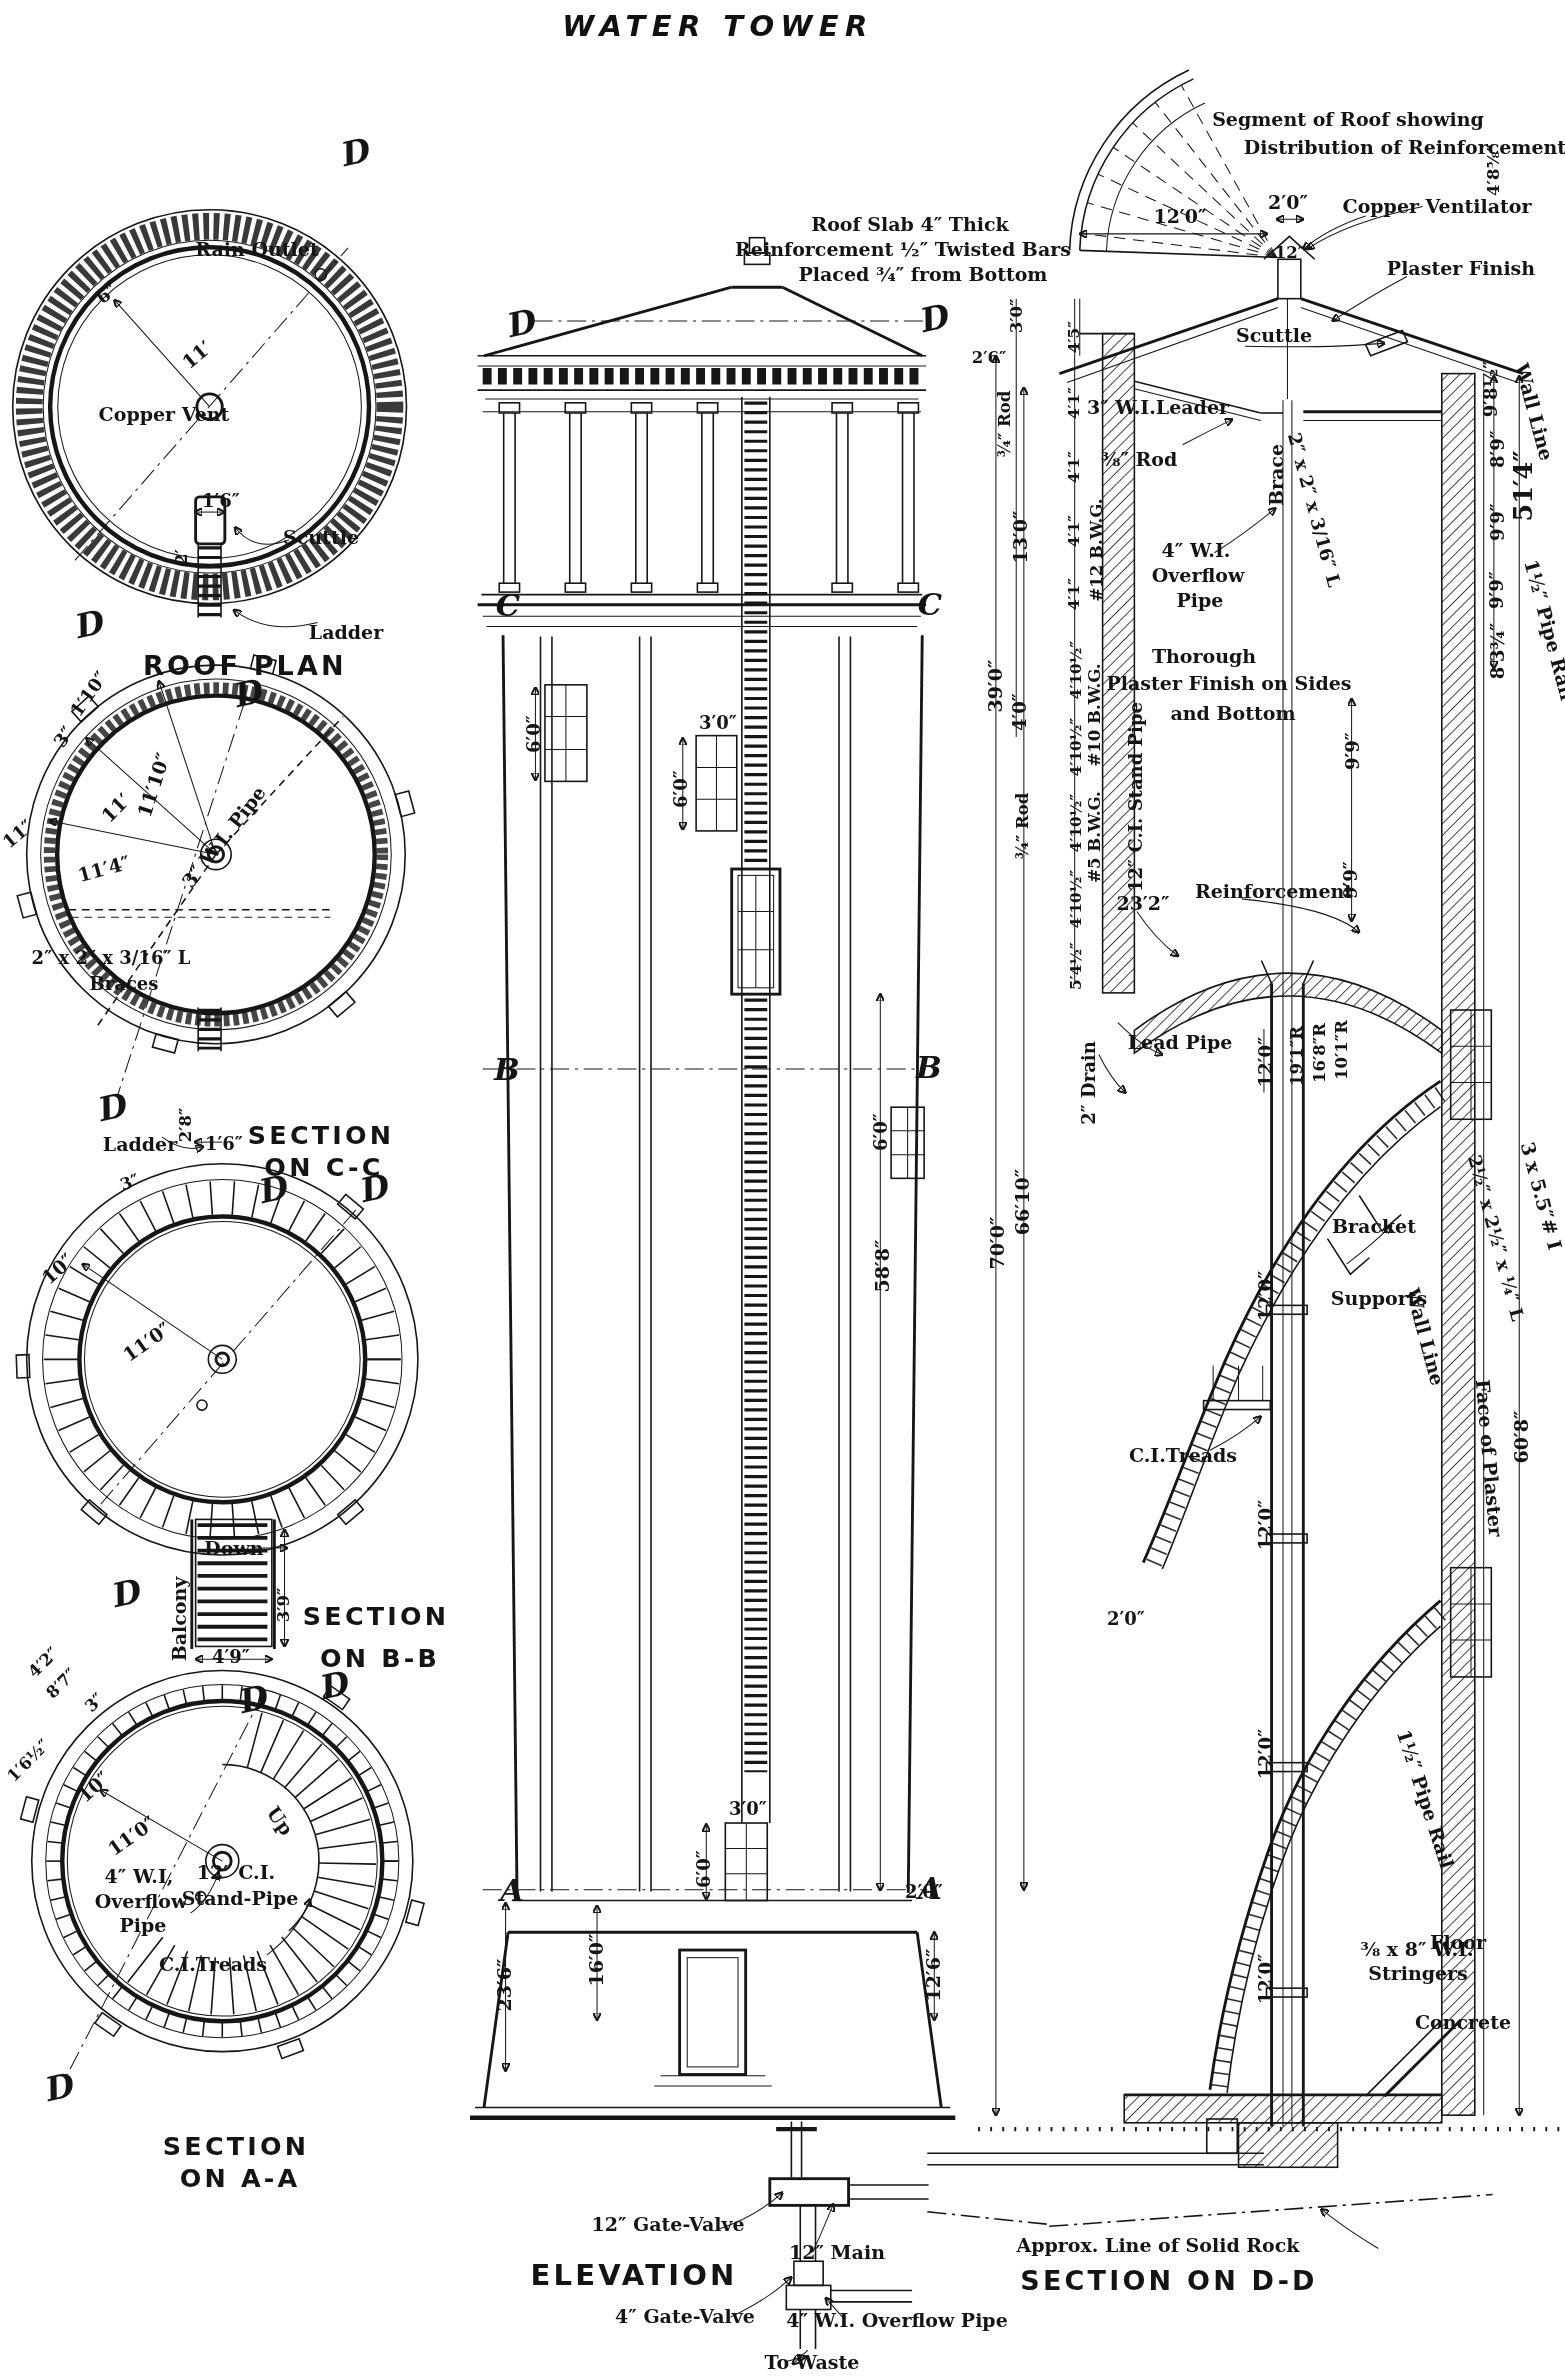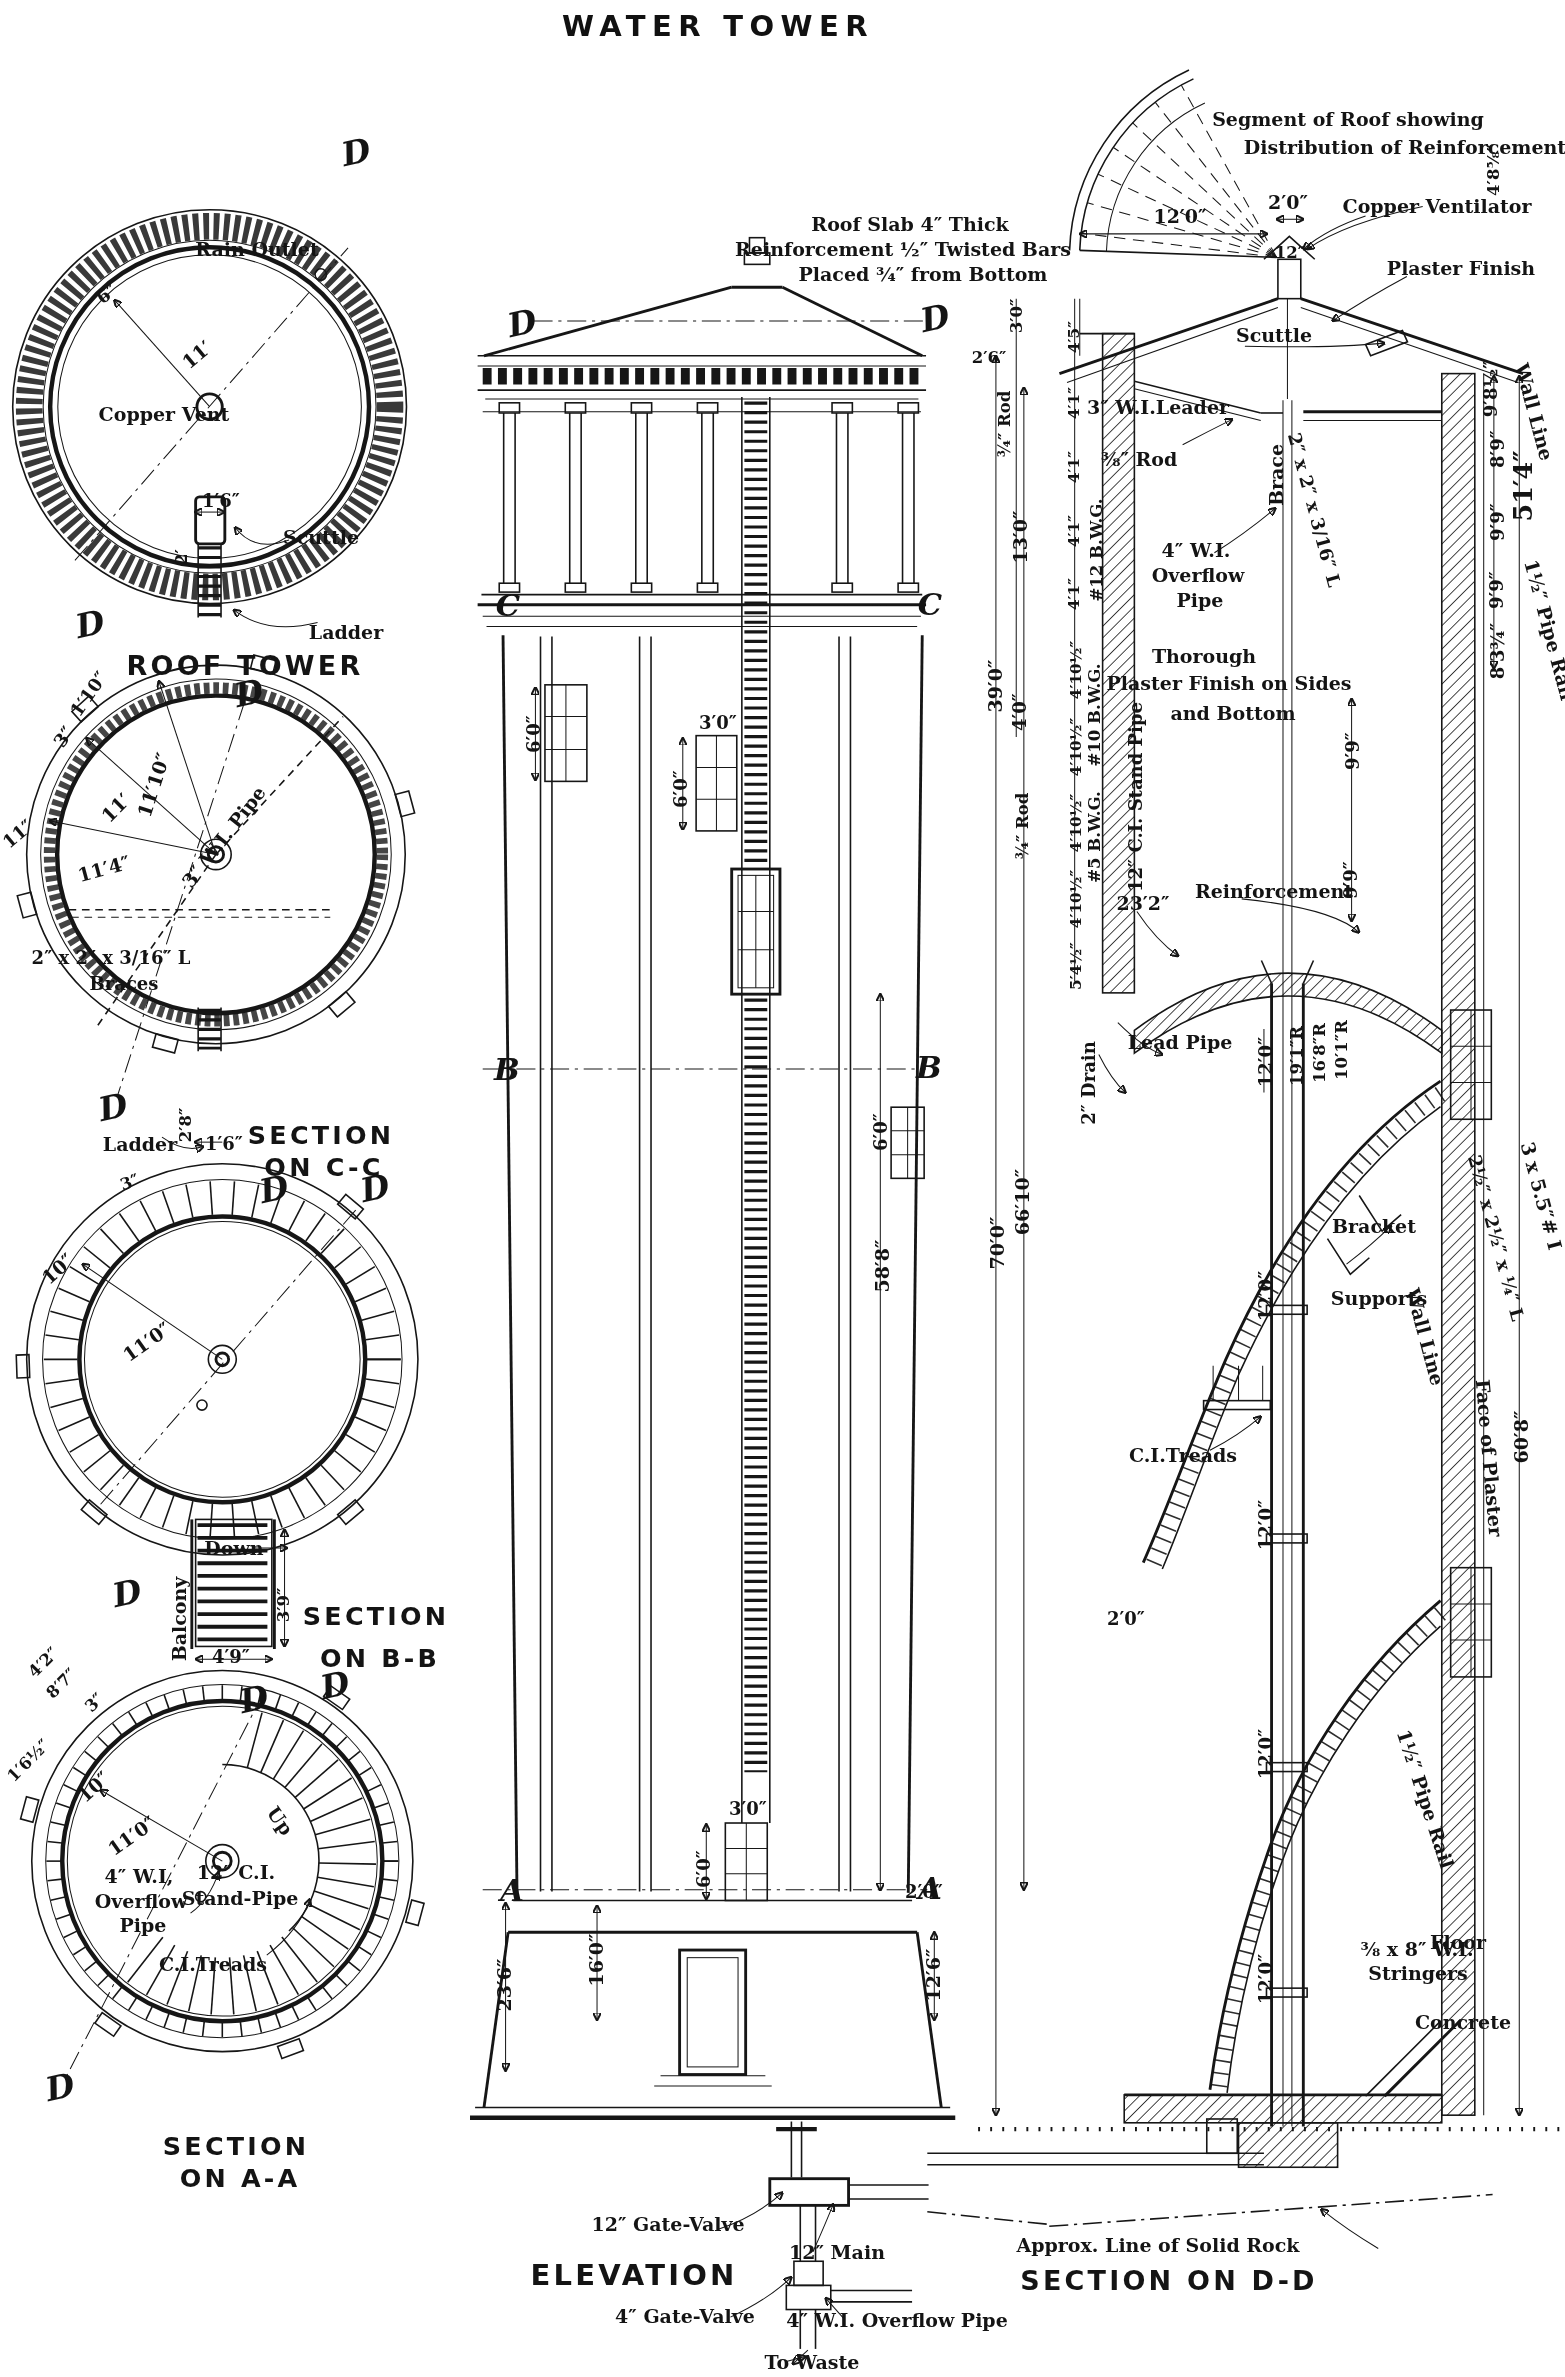--- a/index.html
+++ b/index.html
@@ -11,21 +11,21 @@
   .dd{stroke-dasharray:30 9 5 9}.ds{stroke-dasharray:12 9}.df{stroke-dasharray:18 12}
   .hf{fill:url(#h1);stroke-width:2.5px}
   .tick2{stroke-width:36px!important;stroke-dasharray:5 10}
   .stairband{stroke-width:26px!important;stroke-dasharray:2.5 17;opacity:.9}
   .balc{stroke-width:110px!important;stroke-dasharray:6 14}
   .lb{position:absolute;white-space:nowrap;font-weight:bold;line-height:1;}
   .ann{font-family:"DejaVu Serif","Liberation Serif",serif;}
   .cap{font-family:"DejaVu Sans","Liberation Sans",sans-serif;letter-spacing:3.2px;}
   .mark{font-family:"DejaVu Serif","Liberation Serif",serif;font-style:italic;}
   #titleblock{position:absolute;left:718px;top:9px;transform:translateX(-50%);text-align:left;
-    font-family:"DejaVu Sans","Liberation Sans",sans-serif;font-weight:bold;color:#111;}
+    font-family:"DejaVu Sans","Liberation Sans",sans-serif;font-weight:bold;color:#111;font-style:italic;}
   #titleblock .t1{font-size:29px;letter-spacing:6.4px;}
   #titleblock .t2{font-size:28px;letter-spacing:3.8px;}
 </style>
 </head>
 <body>
 
 <div id="sheet">
 
   <div id="titleblock">
     <div class="t1">WATER TOWER</div>
@@ -504,21 +504,21 @@
   <div id="labels-layer">
       <div class="lb mark" style="left: 356px; top: 152px; font-size: 33px; transform: translate(-50%, -50%) rotate(-12deg);">D</div>
       <div class="lb ann" style="left: 257px; top: 249px; font-size: 19px; transform: translate(-50%, -50%) rotate(0deg);">Rain Outlet</div>
       <div class="lb ann" style="left: 107px; top: 294px; font-size: 18px; transform: translate(-50%, -50%) rotate(-35deg);">6″</div>
       <div class="lb ann" style="left: 197px; top: 355px; font-size: 19px; transform: translate(-50%, -50%) rotate(-40deg);">11′</div>
       <div class="lb ann" style="left: 164px; top: 414px; font-size: 19px; transform: translate(-50%, -50%) rotate(0deg);">Copper Vent</div>
       <div class="lb ann" style="left: 221px; top: 501px; font-size: 18px; transform: translate(-50%, -50%) rotate(0deg);">1′6″</div>
       <div class="lb ann" style="left: 321px; top: 537px; font-size: 19px; transform: translate(-50%, -50%) rotate(0deg);">Scuttle</div>
       <div class="lb ann" style="left: 182px; top: 557px; font-size: 16.5px; transform: translate(-50%, -50%) rotate(-90deg);">2′</div>
       <div class="lb ann" style="left: 346px; top: 632px; font-size: 19px; transform: translate(-50%, -50%) rotate(0deg);">Ladder</div>
-      <div class="lb cap" style="left: 245px; top: 665px; font-size: 27px; transform: translate(-50%, -50%) rotate(0deg);">ROOF TOWER</div>
+      <div class="lb cap" style="left: 245px; top: 665px; font-size: 27px; transform: translate(-50%, -50%) rotate(0deg);">ROOF PLAN</div>
       <div class="lb mark" style="left: 90px; top: 624px; font-size: 33px; transform: translate(-50%, -50%) rotate(-12deg);">D</div>
       <div class="lb ann" style="left: 89px; top: 694px; font-size: 18px; transform: translate(-50%, -50%) rotate(-55deg);">1′10″</div>
       <div class="lb ann" style="left: 64px; top: 737px; font-size: 18px; transform: translate(-50%, -50%) rotate(-55deg);">3″</div>
       <div class="lb mark" style="left: 249px; top: 693px; font-size: 33px; transform: translate(-50%, -50%) rotate(-12deg);">D</div>
       <div class="lb ann" style="left: 154px; top: 785px; font-size: 19px; transform: translate(-50%, -50%) rotate(-72deg);">11′10″</div>
       <div class="lb ann" style="left: 116px; top: 808px; font-size: 19px; transform: translate(-50%, -50%) rotate(-45deg);">11′</div>
       <div class="lb ann" style="left: 18px; top: 834px; font-size: 18px; transform: translate(-50%, -50%) rotate(-40deg);">11″</div>
       <div class="lb ann" style="left: 104px; top: 869px; font-size: 19px; transform: translate(-50%, -50%) rotate(-15deg);">11′4″</div>
       <div class="lb ann" style="left: 224px; top: 837px; font-size: 19px; transform: translate(-50%, -50%) rotate(-52deg);">3″ W.I. Pipe</div>
       <div class="lb ann" style="left: 111px; top: 958px; font-size: 18px; transform: translate(-50%, -50%) rotate(0deg);">2″ x 2″ x 3/16″ L</div>

